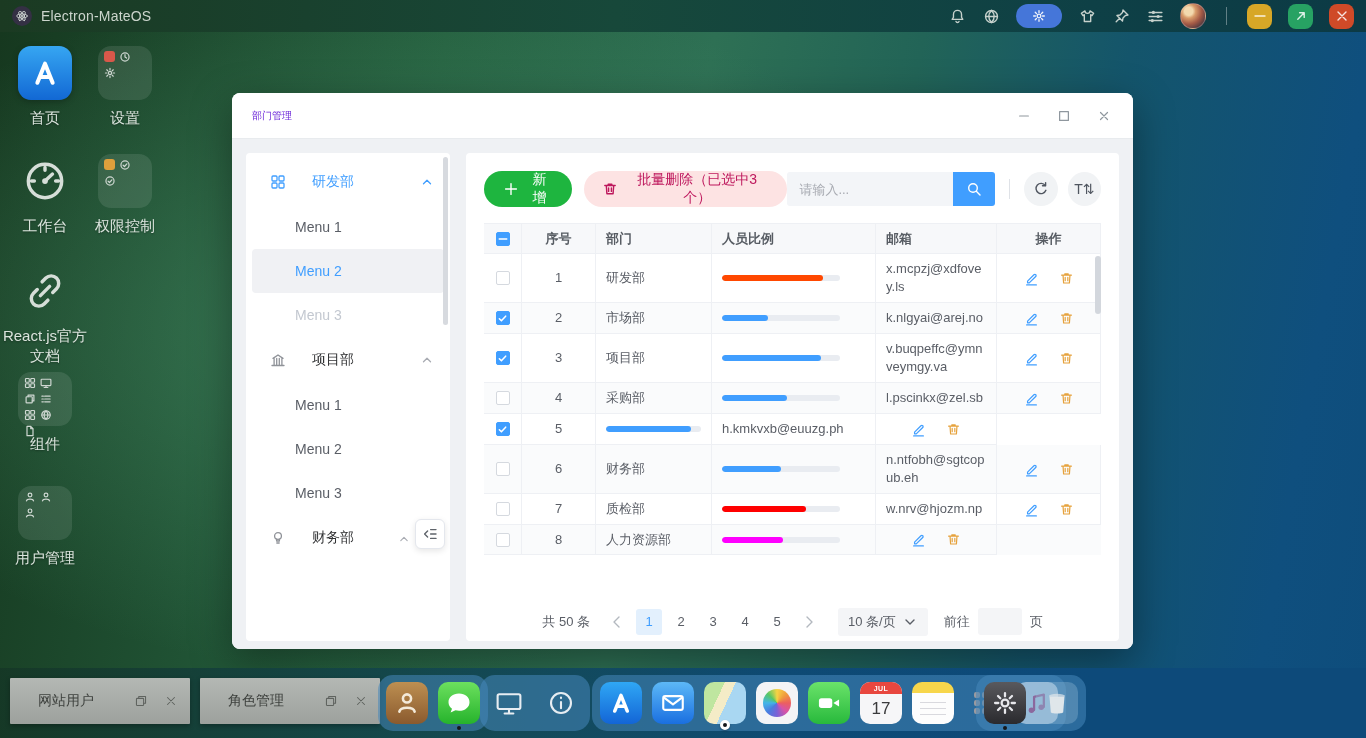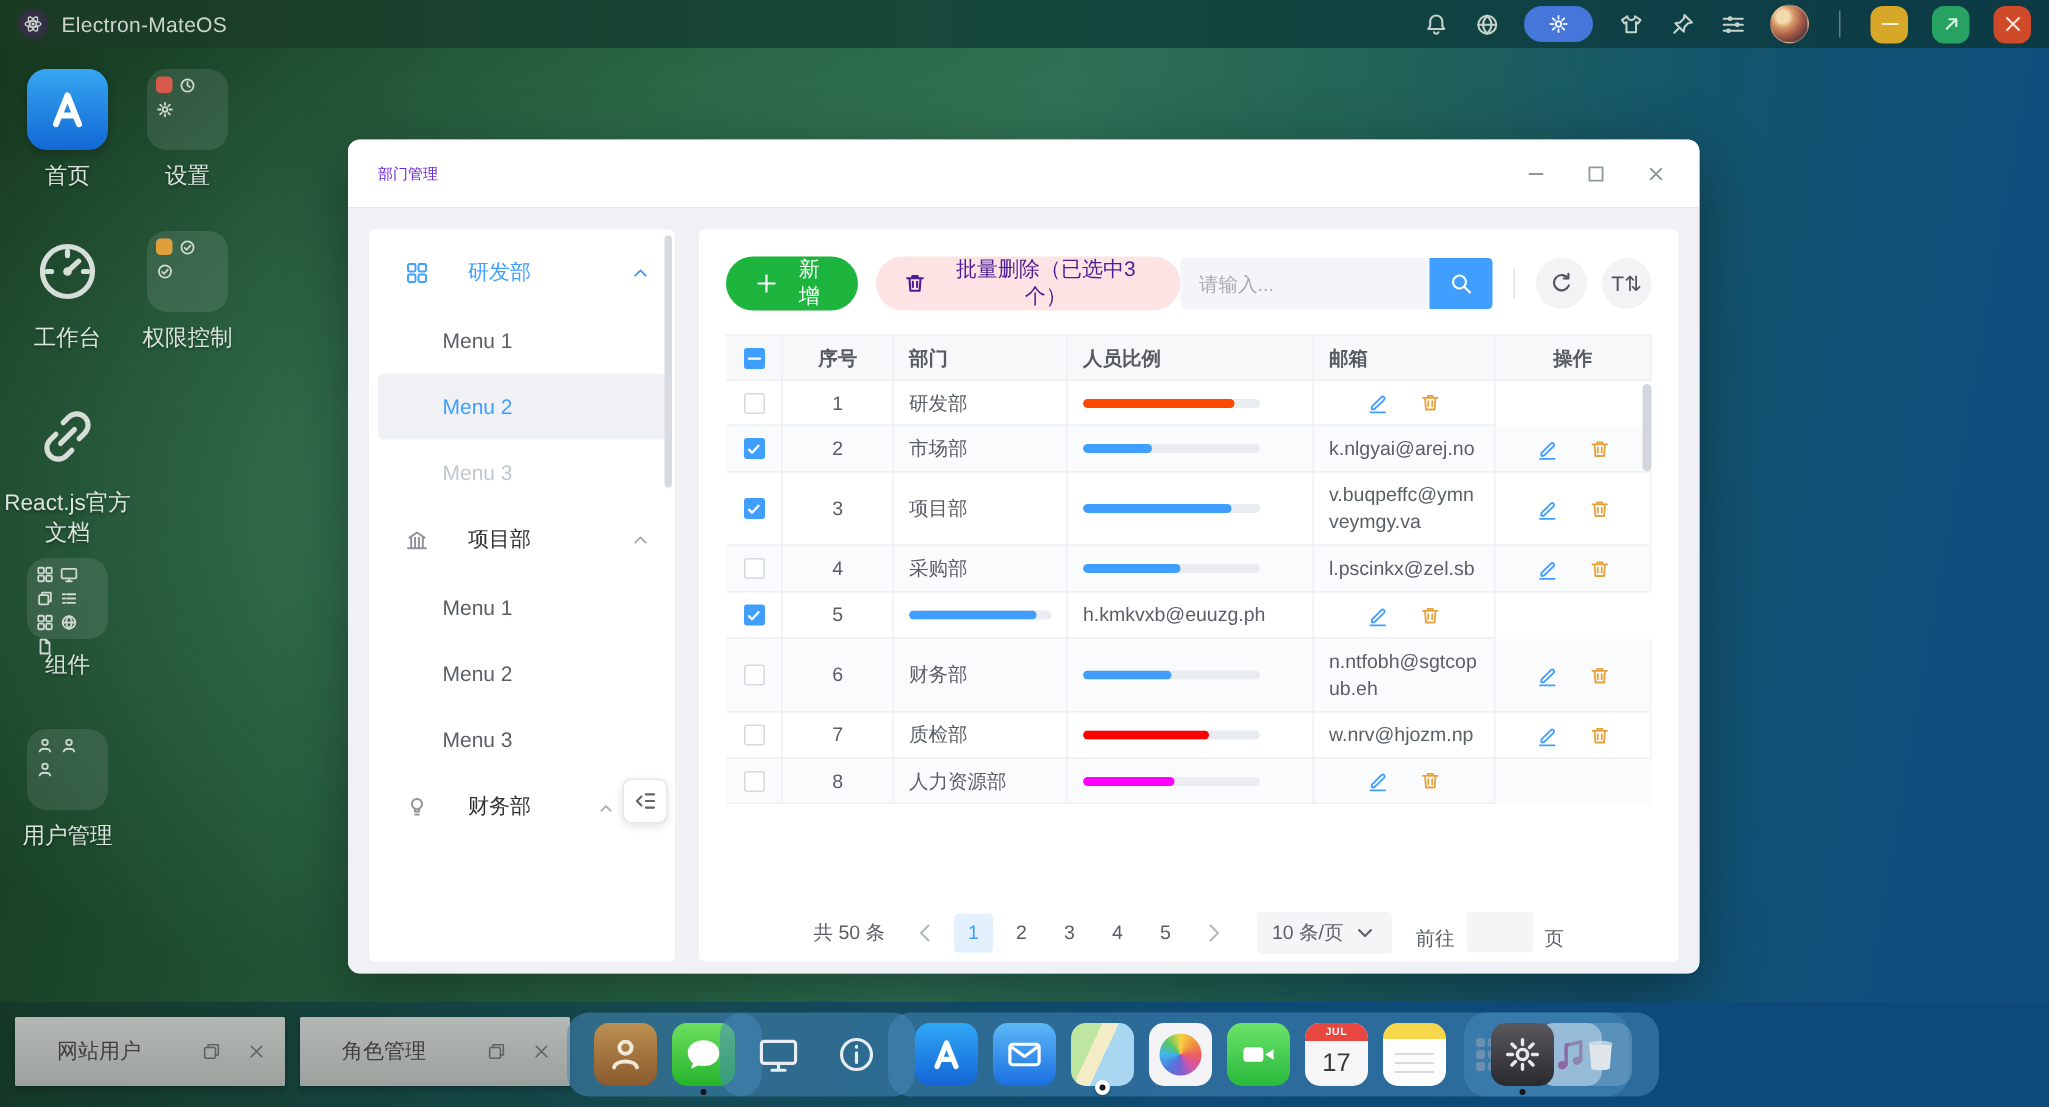--- a/index.html
+++ b/index.html
@@ -54,21 +54,21 @@
   .sb-item.disabled{color:#c3c8d0;cursor:default}
   .sb-scroll{position:absolute;right:2px;top:4px;width:5px;height:168px;border-radius:3px;background:#d7dadf;cursor:pointer}
   .sb-fold{position:absolute;right:5px;top:366px;width:30px;height:30px;border-radius:6px;background:#fff;border:1px solid #e4e7ed;
     box-shadow:0 2px 6px rgba(0,0,0,.10);display:flex;align-items:center;justify-content:center;color:#5f646b;cursor:pointer}
   .sb-minichev{position:absolute;right:38px;top:378px;color:#a8abb2;transform:scale(.8)}
 
   
   .main{flex:1;min-width:0;background:#fff;border-radius:4px;padding:18px 18px 4px;display:flex;flex-direction:column}
   .toolbar{display:flex;align-items:center}
   .btn-add{height:36px;padding:0 19px;border:none;border-radius:18px;background:#1eb53f;color:#fff;font-size:14px;display:flex;align-items:center;gap:7px;cursor:pointer}
-  .btn-del{height:36px;margin-left:12px;padding:0 18px;border:none;border-radius:18px;background:#fde3e3;color:#4c1d95;font-size:14px;display:flex;align-items:center;gap:7px;cursor:pointer}
+  .btn-del{height:36px;margin-left:12px;padding:0 18px;border:none;border-radius:18px;background:#fde3e3;color:#be185d;font-size:14px;display:flex;align-items:center;gap:7px;cursor:pointer}
   .toolbar .spacer{flex:1}
   .searchbox{display:flex;align-items:center}
   .search-input{width:166px;height:34px;border:none;outline:none;background:#f3f5f8;border-radius:3px 0 0 3px;padding:0 12px;font-size:13px;color:#333}
   .search-input::placeholder{color:#a8abb2}
   .btn-search{width:42px;height:34px;border:none;border-radius:0 3px 3px 0;background:#409eff;color:#fff;display:flex;align-items:center;justify-content:center;cursor:pointer}
   .tool-div{width:1px;height:20px;background:#dfe2e7;margin:0 14px}
   .btn-circle{width:34px;height:34px;border:none;border-radius:50%;background:#f1f3f5;color:#505660;display:flex;align-items:center;justify-content:center;cursor:pointer;font-size:13px;gap:0}
   .btn-circle + .btn-circle{margin-left:10px}
   .tt-label{font-size:14px;color:#505660;letter-spacing:0}
 
@@ -92,31 +92,31 @@
   .op{cursor:pointer}
   .t-scroll{position:absolute;right:0;top:32px;width:6px;height:58px;border-radius:3px;background:#d3d7dd;cursor:pointer}
 
   
   .pager{height:40px;display:flex;align-items:center;justify-content:center;gap:6px;font-size:13px;color:#5a5e66}
   .pg-total{margin-right:8px}
   .pg-arrow{width:26px;height:26px;display:flex;align-items:center;justify-content:center;color:#b3b8bf;cursor:pointer}
   .pg-num{min-width:26px;height:26px;border-radius:3px;display:flex;align-items:center;justify-content:center;color:#5a5e66;cursor:pointer;padding:0 4px}
   .pg-num.active{background:#e3f0fd;color:#409eff}
   .pg-size{margin-left:10px;display:flex;align-items:center;gap:6px;padding:0 10px;height:28px;border-radius:3px;background:#f4f5f7;cursor:pointer;color:#5a5e66}
-  .pg-goto{margin-left:10px;display:flex;align-items:flex-end;gap:8px}
+  .pg-goto{margin-left:10px;display:flex;align-items:center;gap:8px}
   .pg-input{width:44px;height:27px;border:none;background:#f4f5f7;border-radius:3px;outline:none;text-align:center;font-size:13px;color:#333}
 
   
   .taskbar{position:absolute;left:0;right:0;bottom:0;height:70px;z-index:40;
     background:linear-gradient(90deg,rgba(21,55,38,.88) 0%,rgba(18,70,80,.9) 32%,rgba(13,73,118,.95) 58%,#0d4a7a 80%)}
   .chip{position:absolute;top:10px;height:46px;width:180px;border-radius:1px;display:flex;align-items:center;cursor:pointer;
     background:linear-gradient(180deg,#b4b8b4,#9da19d);box-shadow:0 2px 5px rgba(0,0,0,.3)}
   .chip-title{flex:1;padding-left:28px;color:#3d403d;font-size:14px}
   .chip-ico{width:22px;color:#5f635f;display:flex;align-items:center;justify-content:center;cursor:pointer;margin-right:8px}
-  .dock-group{position:absolute;top:7px;height:56px;border-radius:15px;background:rgba(70,135,185,.55);display:flex;align-items:center;gap:10px;padding:0 18px}
+  .dock-group{position:absolute;top:7px;height:56px;border-radius:15px;background:rgba(70,135,185,.55);display:flex;align-items:center;gap:10px;padding:0 8px}
   .dock-ico{position:relative;width:42px;height:42px;border-radius:10px;display:flex;align-items:center;justify-content:center;cursor:pointer;overflow:visible}
   .dock-ico.running::after{content:"";position:absolute;left:50%;bottom:-6px;transform:translateX(-50%);width:4px;height:4px;border-radius:50%;background:#15171a}
   .dk-plain{background:transparent;color:#e7edf2}
   .dk-contacts{background:linear-gradient(180deg,#bd8f51,#8a5a2e);color:#f3e9d8}
   .dk-messages{background:linear-gradient(180deg,#6ce05e,#26b32c);color:#fff}
   .dk-appstore{background:linear-gradient(180deg,#2fa7f5,#1365d6);color:#fff}
   .dk-mail{background:linear-gradient(180deg,#5cb8f7,#1a6fe0);color:#fff}
   .dk-maps{background:linear-gradient(115deg,#bfe6a0 0 34%,#f4ecc7 34% 52%,#a9d7f2 52% 100%)}
   .dk-maps::after{content:"";width:14px;height:14px;border-radius:50%;background:#2f6fdb;border:3px solid #fff;box-shadow:0 1px 2px rgba(0,0,0,.3)}
   .dk-photos{background:#f4f4f6}
@@ -493,20 +493,21 @@
                 <div class="cell center">
                   <span class="cb"></span>
                 </div>
                 <div class="cell" style="justify-content: center;">1</div>
                 <div class="cell">研发部</div>
                 <div class="cell">
                   <span class="progress">
                     <i style="width: 86%; background: rgb(255, 72, 0);"></i>
                   </span>
                 </div>
+                <div class="cell cell-email">x.mcpzj@xdfovey.ls</div>
                 <div class="cell center">
                   <span class="ops">
                     <span class="op" style="color: rgb(64, 158, 255);">
                       <svg width="15" height="15" viewBox="0 0 16 16" fill="none" stroke="currentColor" stroke-width="1.3" stroke-linecap="round" stroke-linejoin="round">
                         <path d="M3.8 10.8 10.6 4a1.3 1.3 0 0 1 1.9 1.9L5.6 12.6H3.8z"></path>
                         <path d="M2.8 14.8h10.4"></path>
                       </svg>
                     </span>
                     <span class="op" style="color: rgb(230, 162, 60);">
                       <svg width="15" height="15" viewBox="0 0 16 16" fill="none" stroke="currentColor" stroke-width="1.3" stroke-linecap="round" stroke-linejoin="round">

